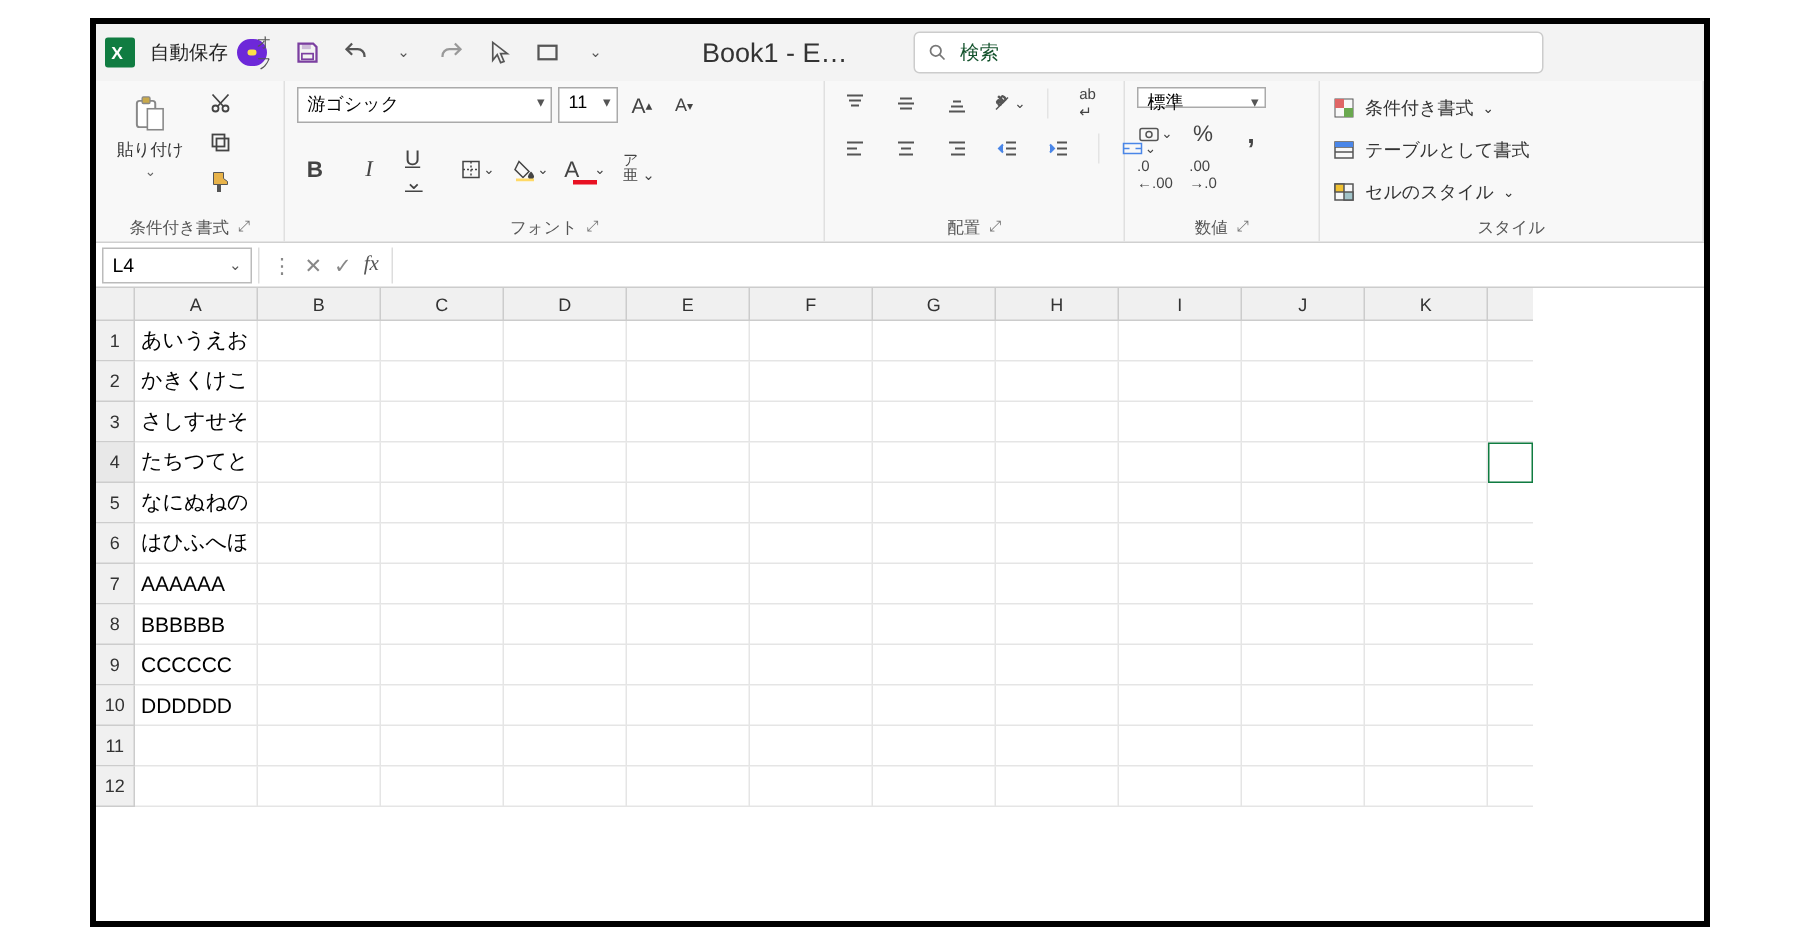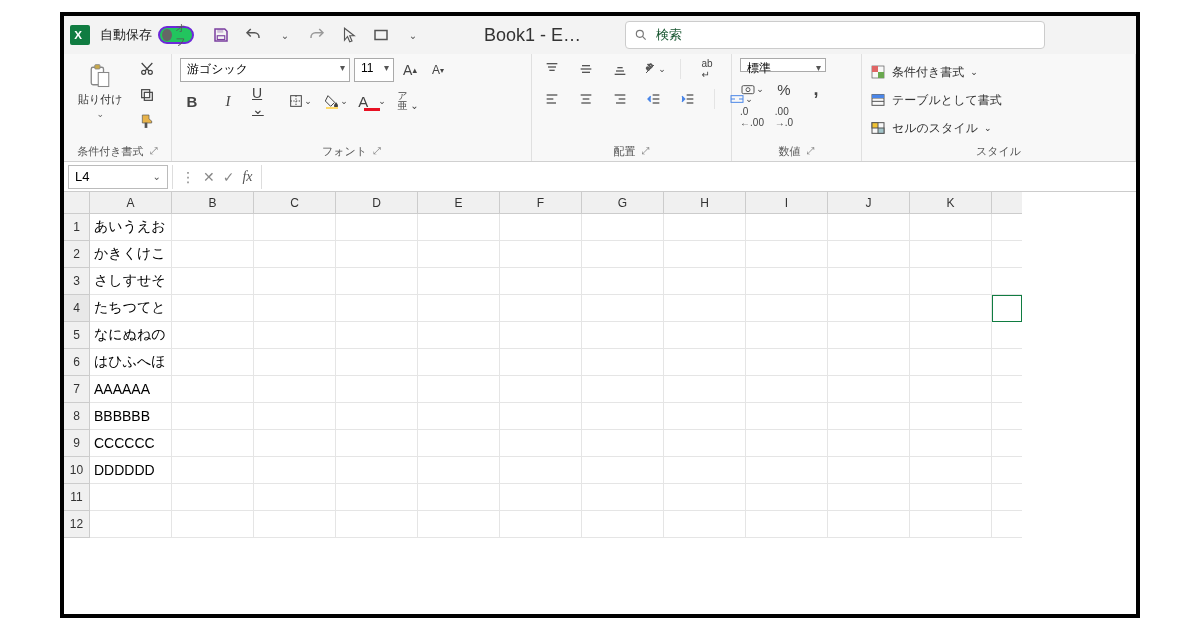--- a/index.html
+++ b/index.html
@@ -4,21 +4,21 @@
 <style>
   * { box-sizing: border-box; margin:0; padding:0; font-family: "Meiryo", "Yu Gothic", sans-serif; }
   body { background:#fff; }
   .frame { width:1200px; height:630px; margin:0 auto; background:#fff; position:relative; padding:12px 60px; }
   .app { width:1080px; height:606px; border:4px solid #000; background:#f5f5f5; display:flex; flex-direction:column; overflow:hidden; }
 
   
   .titlebar { height:38px; background:#f3f3f3; display:flex; align-items:center; padding:0 6px; gap:4px; }
   .xl-logo { width:20px; height:20px; background:#107c41; display:flex; align-items:center; justify-content:center; color:#fff; font-weight:bold; font-size:12px; border-radius:2px;}
   .autosave { display:flex; align-items:center; gap:6px; font-size:13px; color:#222; margin-left:6px;}
-  .toggle { width:36px; height:18px; border:2px solid #6d28d9; border-radius:10px; background:#22c55e; position:relative; display:flex; align-items:center; }
+  .toggle { width:20px; height:18px; border:7px solid #6d28d9; border-radius:10px; background:#fde047; position:relative; display:flex; align-items:center; }
   .toggle .knob { width:12px; height:12px; background:#666; border-radius:50%; margin-left:2px;}
   .toggle .off { font-size:10px; color:#555; margin-left:4px;}
   .qat { display:flex; align-items:center; gap:10px; margin-left:12px;}
   .qat-btn { width:22px; height:22px; display:flex; align-items:center; justify-content:center; color:#555; font-size:15px; cursor:pointer;}
   .qat-btn svg { width:18px; height:18px; }
   .doc-title { flex:0 0 auto; margin-left:56px; font-size:18px; color:#333; }
   .searchbox { margin-left:40px; flex:1; max-width:420px; height:28px; background:#fff; border:1px solid #ccc; border-radius:4px; display:flex; align-items:center; padding:0 8px; gap:8px; color:#14532d; font-size:13px;}
   .searchbox svg { width:14px; height:14px; stroke:#777; }
 
   
@@ -123,21 +123,21 @@
             <circle cx="10" cy="10" r="6"></circle>
             <line x1="20" y1="20" x2="14.5" y2="14.5"></line>
           </svg>
       <span>検索</span>
     </div>
   </div>
 
 
   <div class="ribbon">
 
-    <div class="group" style="width:108px;">
+    <div class="group" style="width:126px;">
       <div class="group-body">
         <div class="big-btn">
           <svg viewBox="0 0 32 32">
                 <rect x="6" y="6" width="14" height="20" rx="2" fill="#fff" stroke="#888" stroke-width="1.5"></rect>
                 <rect x="10" y="3" width="6" height="5" rx="1" fill="#c9a94a" stroke="#888"></rect>
                 <rect x="14" y="12" width="12" height="16" fill="#fff" stroke="#888" stroke-width="1.2"></rect>
               </svg>
           <span>貼り付け</span>
           <span style="font-size:9px;color:#666;">⌄</span>
         </div>
@@ -163,21 +163,21 @@
               </span>
         </div>
       </div>
       <div class="group-label">
             <span>条件付き書式</span>
             <span class="launcher">⤢</span>
           </div>
     </div>
 
     <div class="group" style="width:360px;">
-      <div class="group-body" style="flex-direction:column; gap:8px; width:100%;">
+      <div class="group-body" style="flex-direction:column; gap:20px; width:100%;">
         <div class="row">
           <div class="font-select dd-caret"><span>游ゴシック</span></div>
           <div class="font-select font-size dd-caret"><span>11</span></div>
           <span class="small-btn" style="font-size:14px;">A<sup style="font-size:9px;">▴</sup></span>
           <span class="small-btn" style="font-size:12px;">A<sup style="font-size:8px;">▾</sup></span>
         </div>
         <div class="row" style="gap:12px;">
           <span class="small-btn" style="font-weight:bold;font-size:15px;">B</span>
           <span class="small-btn" style="font-style:italic;font-family:serif;font-size:15px;">I</span>
           <span class="small-btn" style="text-decoration:underline;font-size:14px;">U ⌄</span>

